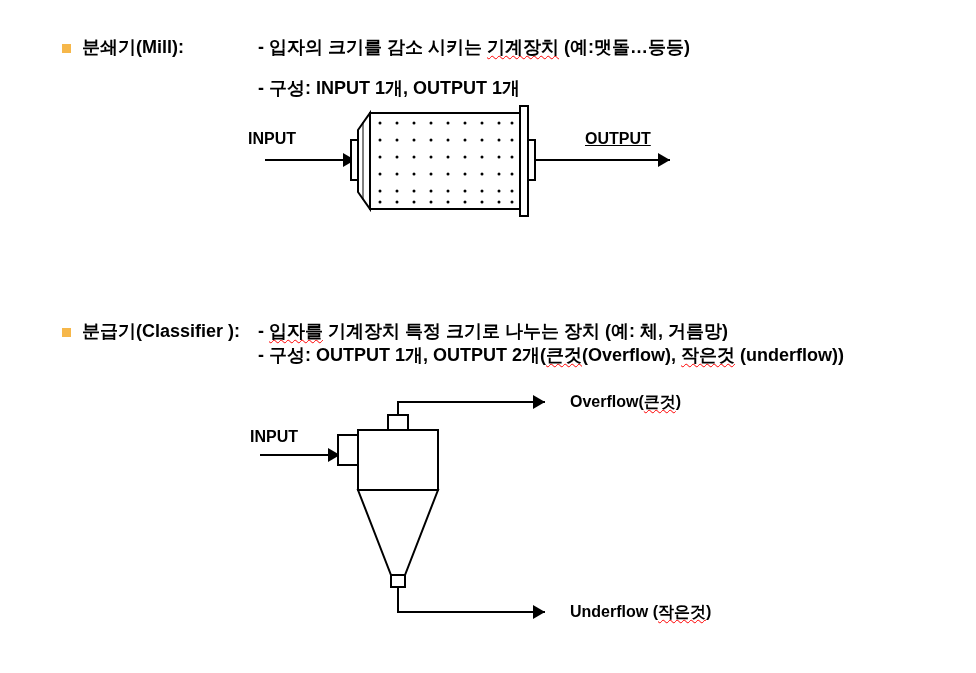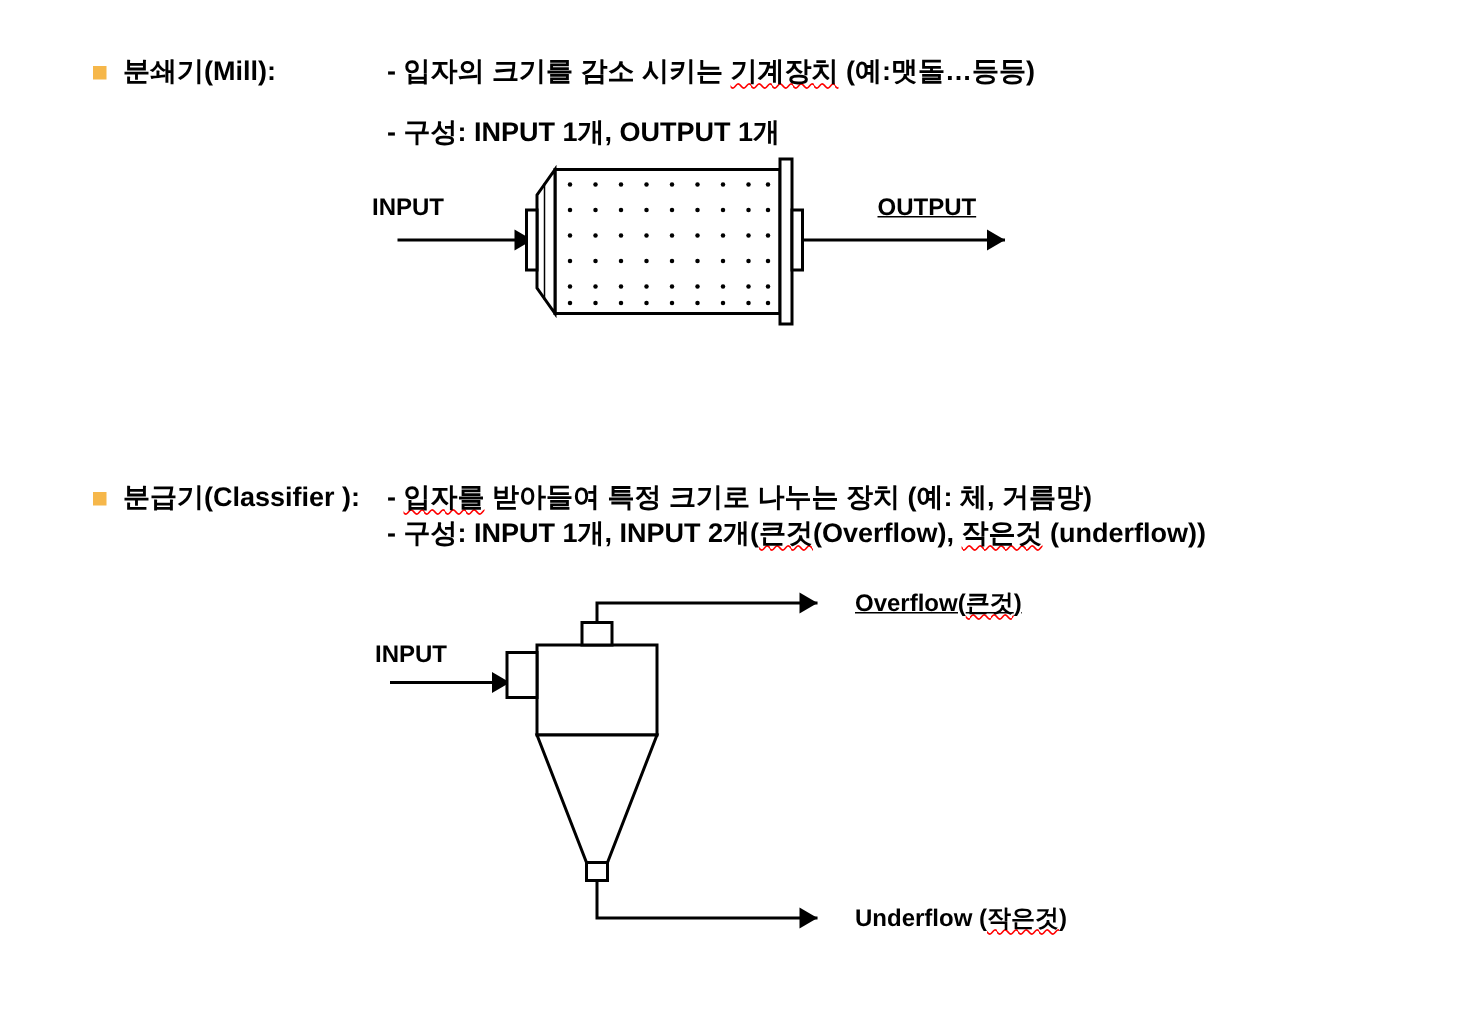--- a/index.html
+++ b/index.html
@@ -127,28 +127,28 @@
 
   <rect x="270" y="6" width="8" height="110" fill="#fff" stroke="#000" stroke-width="2"></rect>
   <rect x="278" y="40" width="7" height="40" fill="#fff" stroke="#000" stroke-width="2"></rect>
 </svg>
 
 <div class="bullet" style="left:62px; top:328px;"></div>
 
 <div class="txt" style="left:82px; top:319px;">분급기(Classifier ):</div>
 
 <div class="txt" style="left:258px; top:319px;">
-  <span>- </span><span class="wavy">입자를</span><span> 받아들여 특정 크기로 나누는 장치 (예: 체, 거름망)</span>
+  <span>- </span><span class="wavy">입자를</span><span> 기계장치 특정 크기로 나누는 장치 (예: 체, 거름망)</span>
 </div>
 <div class="txt" style="left:258px; top:343px;">
-  <span>- 구성: INPUT 1개, INPUT 2개(</span><span class="wavy">큰것</span><span>(Overflow), </span><span class="wavy">작은것</span><span> (underflow))</span>
+  <span>- 구성: OUTPUT 1개, OUTPUT 2개(</span><span class="wavy">큰것</span><span>(Overflow), </span><span class="wavy">작은것</span><span> (underflow))</span>
 </div>
 
 <div class="lbl" style="left:250px; top:428px;">INPUT</div>
-<div class="lbl" style="left:570px; top:392px;text-decoration:underline;">
+<div class="lbl" style="left:570px; top:392px;">
   <span>Overflow(</span><span class="wavy">큰것</span><span>)</span>
 </div>
 <div class="lbl" style="left:570px; top:602px;">
   <span>Underflow (</span><span class="wavy">작은것</span><span>)</span>
 </div>
 
 <svg style="left:240px; top:380px;" width="380" height="260" viewBox="0 0 380 260">
 
   <line x1="20" y1="75" x2="100" y2="75" stroke="#000" stroke-width="2"></line>
   <polygon points="100,75 88,68 88,82" fill="#000"></polygon>

